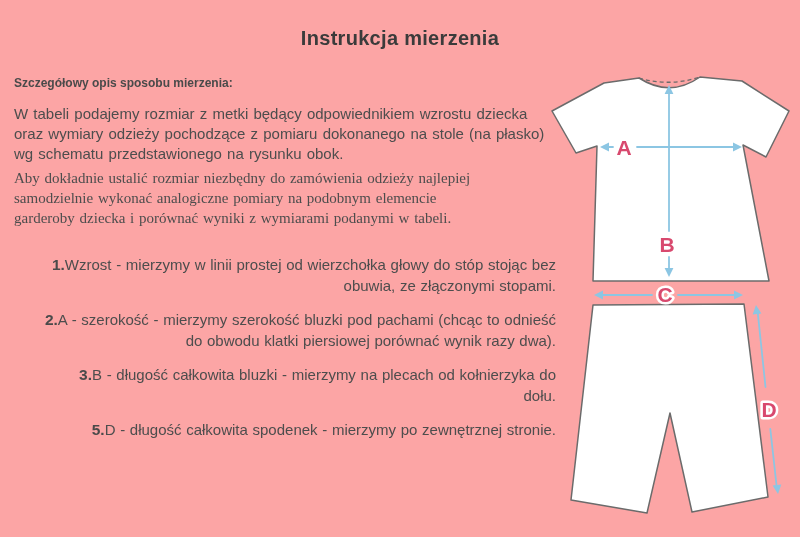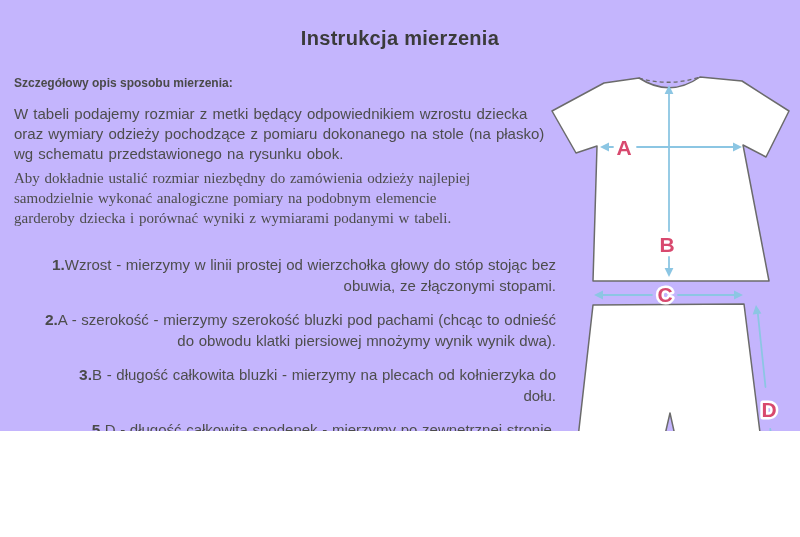--- a/index.html
+++ b/index.html
@@ -6,22 +6,22 @@
   :root {
     --arrow: #8cc6e3;
     --label: #d8496e;
     --outline: #6b6b6b;
     --text: #4d4d4d;
     --title: #3b3b3b;
   }
   .page {
     position: relative;
     width: 800px;
-    height: 431px;
-    background: #c4b5fd;
+    height: 537px;
+    background: #fca5a5;
     font-family: "Liberation Sans", sans-serif;
     color: var(--text);
     overflow: hidden;
   }
   .title {
     position: absolute;
     top: 27px;
     left: 0;
     width: 100%;
     text-align: center;
@@ -121,21 +121,21 @@
 samodzielnie wykonać analogiczne pomiary na podobnym elemencie
 garderoby dziecka i porównać wyniki z wymiarami podanymi w tabeli.</p>
 
     <div class="mlist">
       <div class="li">
         <span class="num">1.</span><span class="txt">Wzrost - mierzymy w linii prostej od wierzchołka głowy do stóp stojąc bez
 obuwia, ze złączonymi stopami.</span>
       </div>
       <div class="li">
         <span class="num">2.</span><span class="txt">A - szerokość - mierzymy szerokość bluzki pod pachami (chcąc to odnieść
-do obwodu klatki piersiowej mnożymy wynik wynik dwa).</span>
+do obwodu klatki piersiowej porównać wynik razy dwa).</span>
       </div>
       <div class="li">
         <span class="num">3.</span><span class="txt">B - długość całkowita bluzki - mierzymy na plecach od kołnierzyka do
 dołu.</span>
       </div>
       <div class="li">
         <span class="num">5.</span><span class="txt">D - długość całkowita spodenek - mierzymy po zewnętrznej stronie.</span>
       </div>
     </div>
   </div>

